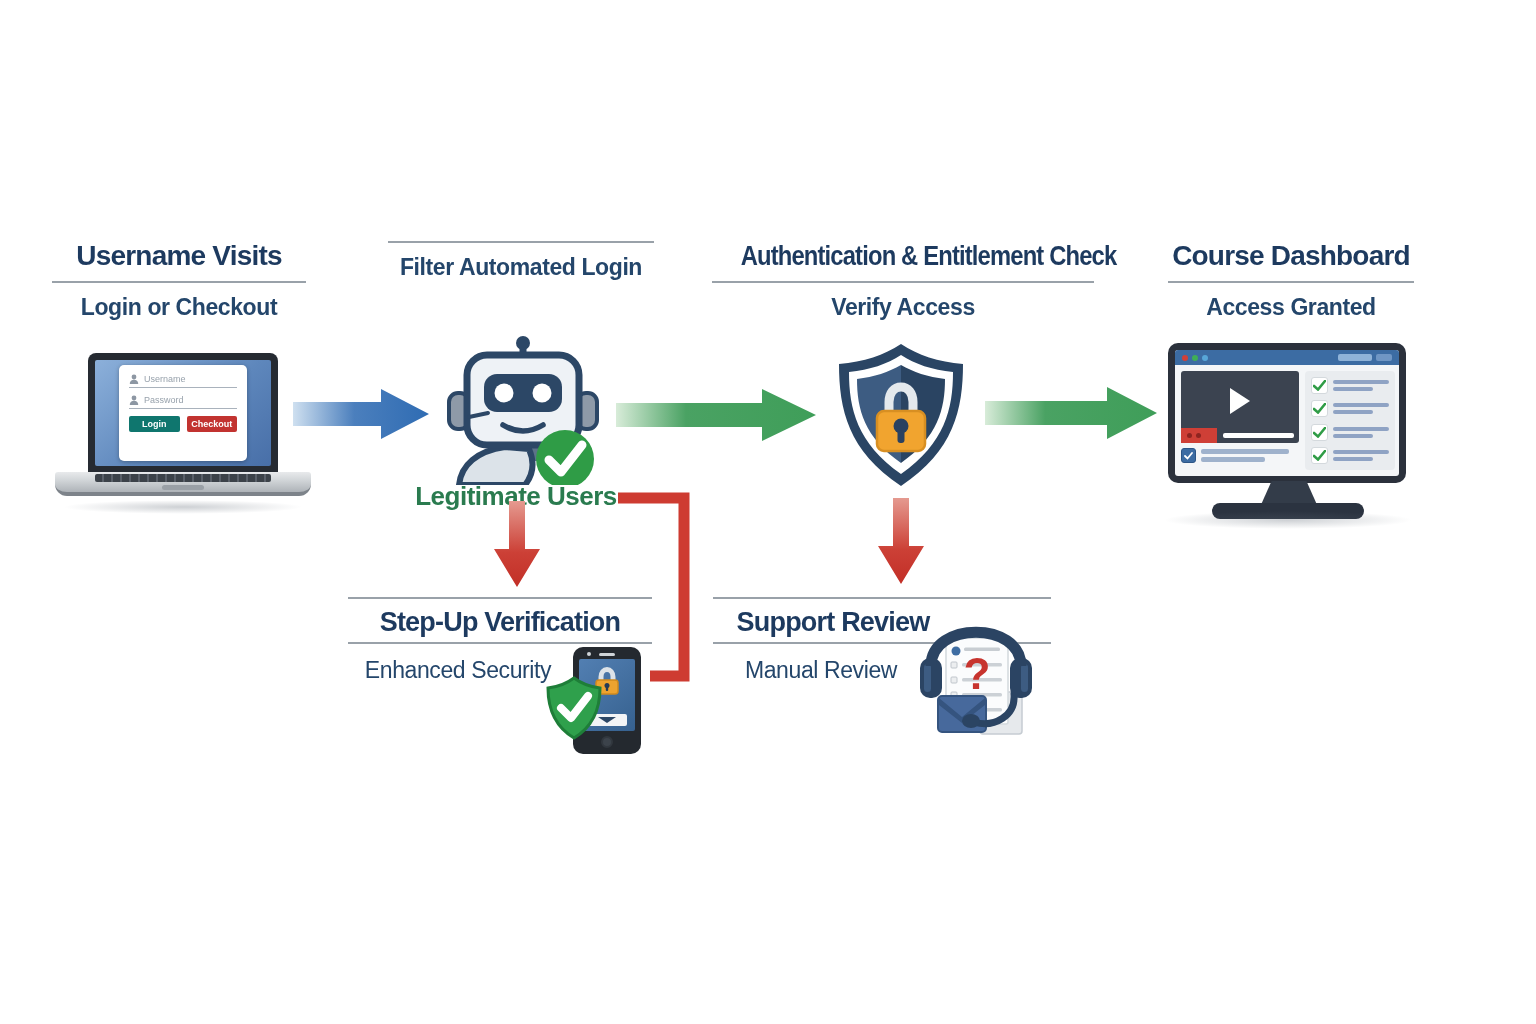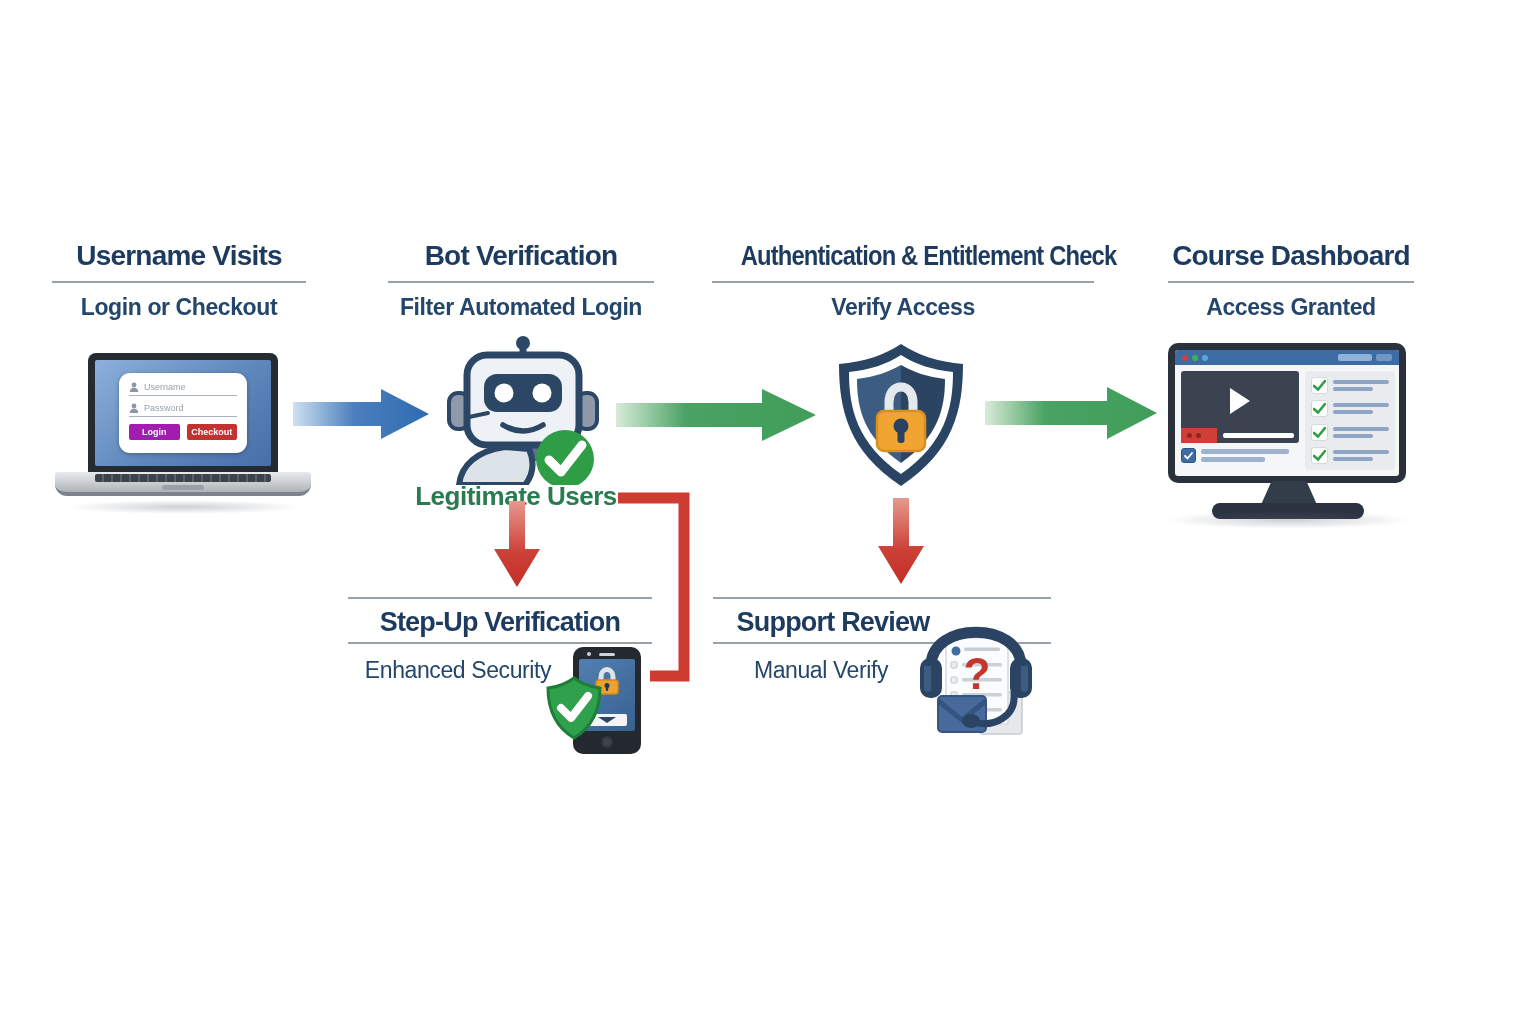--- a/index.html
+++ b/index.html
@@ -29,29 +29,29 @@
   .legit-label { position:absolute; left:401px; top:481px; width:230px; text-align:center;
                  font-size:26px; font-weight:bold; color:#2a7b4f; letter-spacing:-0.5px; }
 
   
   .laptop { position:absolute; left:55px; top:353px; width:256px; height:155px; }
   .lap-screen { position:absolute; left:33px; top:0; width:190px; height:120px;
                 background:#262b32; border-radius:8px 8px 0 0; padding:7px; }
   .lap-display { width:100%; height:100%; border-radius:2px; position:relative;
                  background:linear-gradient(140deg,#8cb0da 0%,#5e87bc 55%,#486fa8 100%); }
   .login-card { position:absolute; left:50%; top:50%; transform:translate(-50%,-50%);
-                width:128px; height:80px; background:#ffffff; border-radius:11px;
+                width:128px; height:96px; background:#ffffff; border-radius:5px;
                 padding:9px 10px 7px 10px; box-shadow:0 1px 4px rgba(0,0,0,.3); }
   .field-row { display:flex; align-items:center; gap:5px; border-bottom:1.5px solid #a9b2bc;
                padding-bottom:3px; margin-bottom:7px; }
   .field-label { font-size:9px; color:#98a2ac; letter-spacing:0; }
   .btn-row { display:flex; gap:7px; margin-top:3px; }
   .mini-btn { font-size:9px; font-weight:bold; color:#fff; border-radius:2px;
               padding:3px 0; text-align:center; flex:1; }
-  .btn-login { background:#a21caf; }
+  .btn-login { background:#0f766e; }
   .btn-checkout { background:#c23330; }
   .lap-base { position:absolute; left:0; top:119px; width:256px; height:24px;
               background:linear-gradient(#e8eaec 0%, #cfd3d6 45%, #aeb3b8 100%);
               border-radius:3px 3px 12px 12px; border-bottom:4px solid #7d838a; }
   .key-strip { margin:2px auto 0 auto; width:176px; height:8px; border-radius:2px;
                background:repeating-linear-gradient(90deg,#3c4249 0 7px,#5a6069 7px 9px); }
   .lap-notch { margin:3px auto 0 auto; width:42px; height:5px; border-radius:3px; background:#9aa0a6; }
   .soft-shadow { position:absolute; border-radius:50%;
                  background:radial-gradient(ellipse at center, rgba(90,100,112,.30) 0%, rgba(90,100,112,0) 70%); }
 
@@ -116,21 +116,20 @@
 
 <div id="stage">
 
   <div class="step" style="left:52px; width:254px;">
     <div class="step-title">Username Visits</div>
     <div class="step-divider"></div>
     <div class="step-subtitle">Login or Checkout</div>
   </div>
 
   <div class="step" style="left:388px; width:266px;">
-    <div class="step-title">Bot Verification</div>
     <div class="step-divider"></div>
     <div class="step-subtitle">Filter Automated Login</div>
   </div>
 
   <div class="step" style="left:1168px; width:246px;">
     <div class="step-title">Course Dashboard</div>
     <div class="step-divider"></div>
     <div class="step-subtitle">Access Granted</div>
   </div>
 
@@ -379,21 +378,21 @@
 
   <svg class="abs" style="left:544px; top:676px;" width="60" height="64" viewBox="0 0 60 64">
     <path d="M30,2 C38,8 47,11 56,12 C56,32 50,50 30,62 C10,50 4,32 4,12 C13,11 22,8 30,2 Z" fill="#2fa04c" stroke="#1e7e38" stroke-width="3"></path>
     <path d="M17,32 L27,42 L44,20" fill="none" stroke="#ffffff" stroke-width="8" stroke-linecap="round" stroke-linejoin="round"></path>
   </svg>
 
   <div class="branch" style="left:713px; width:338px;">
     <div class="branch-topline"></div>
     <div class="branch-title" style="width:240px; margin-left:0;">Support Review</div>
     <div class="branch-divider"></div>
-    <div class="branch-subtitle" style="width:216px; margin-left:0;">Manual Verify</div>
+    <div class="branch-subtitle" style="width:216px; margin-left:0;">Manual Review</div>
   </div>
 
   <svg class="abs" style="left:918px; top:604px; z-index:3;" width="116" height="136" viewBox="0 0 116 136">
     <rect x="62" y="88" width="42" height="42" rx="3" fill="#e6e9ec" stroke="#c6ccd2" stroke-width="1.5"></rect>
     <rect x="28" y="34" width="62" height="86" rx="2" fill="#fbfcfd" stroke="#d4d9dd" stroke-width="1.5"></rect>
     <circle cx="38" cy="47" r="4.5" fill="#3e6da3"></circle>
     <rect x="46" y="43.5" width="36" height="3.5" rx="1.5" fill="#c8cdd2"></rect>
     <rect x="33" y="58" width="6" height="6" rx="1" fill="#eceef0" stroke="#c0c6cc"></rect>
     <rect x="44" y="59" width="40" height="3.5" rx="1.5" fill="#ccd1d6"></rect>
     <rect x="33" y="73" width="6" height="6" rx="1" fill="#eceef0" stroke="#c0c6cc"></rect>

